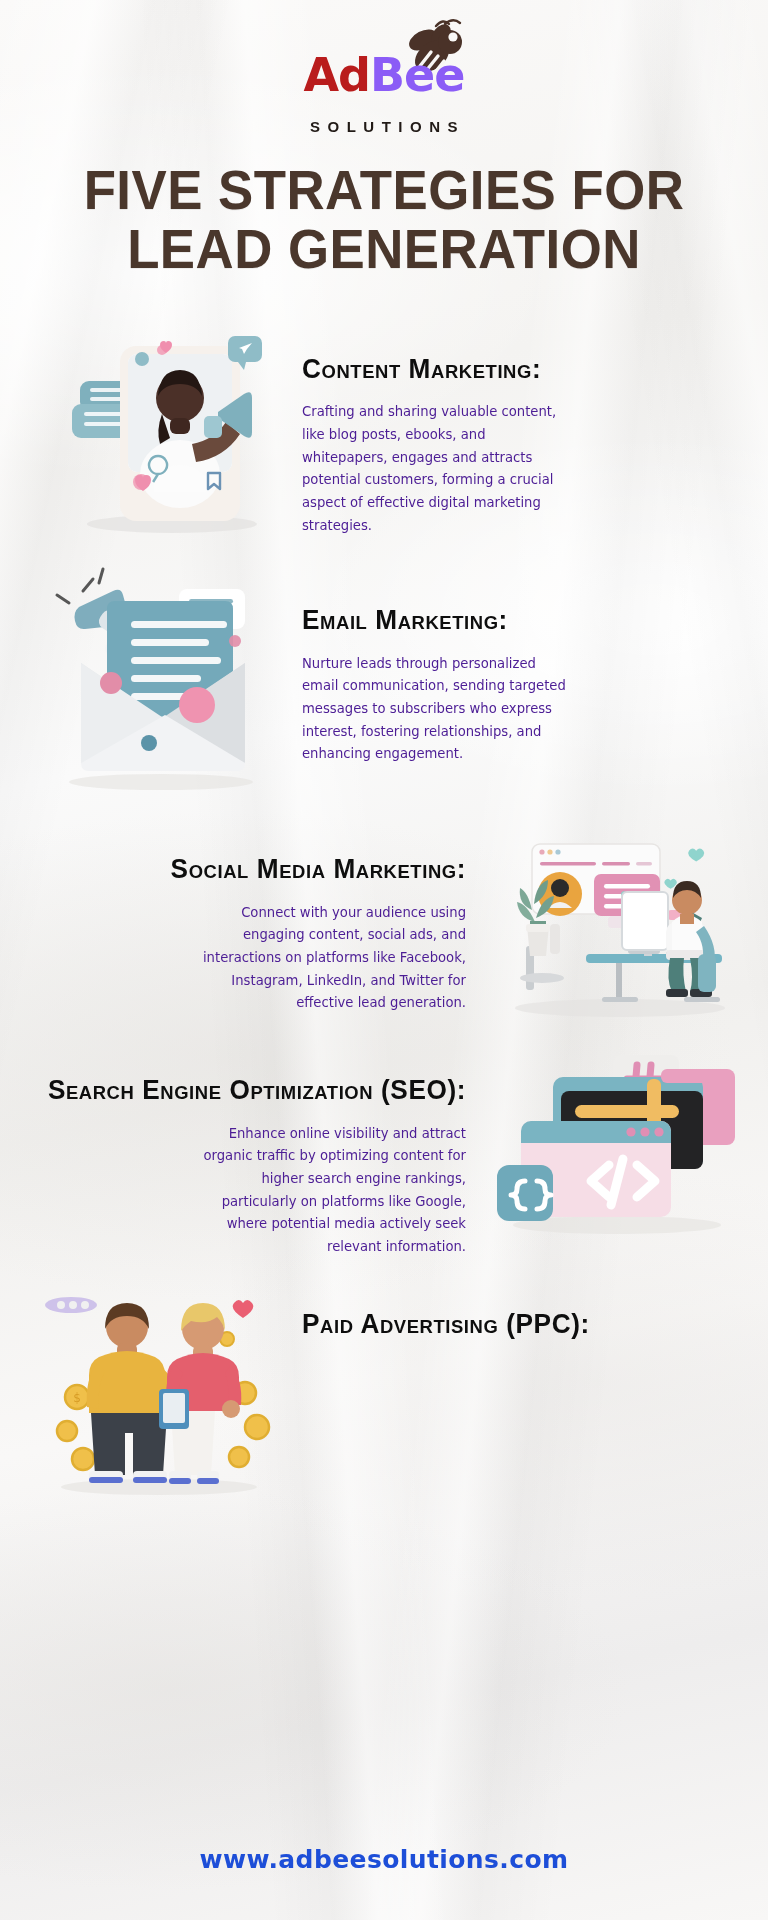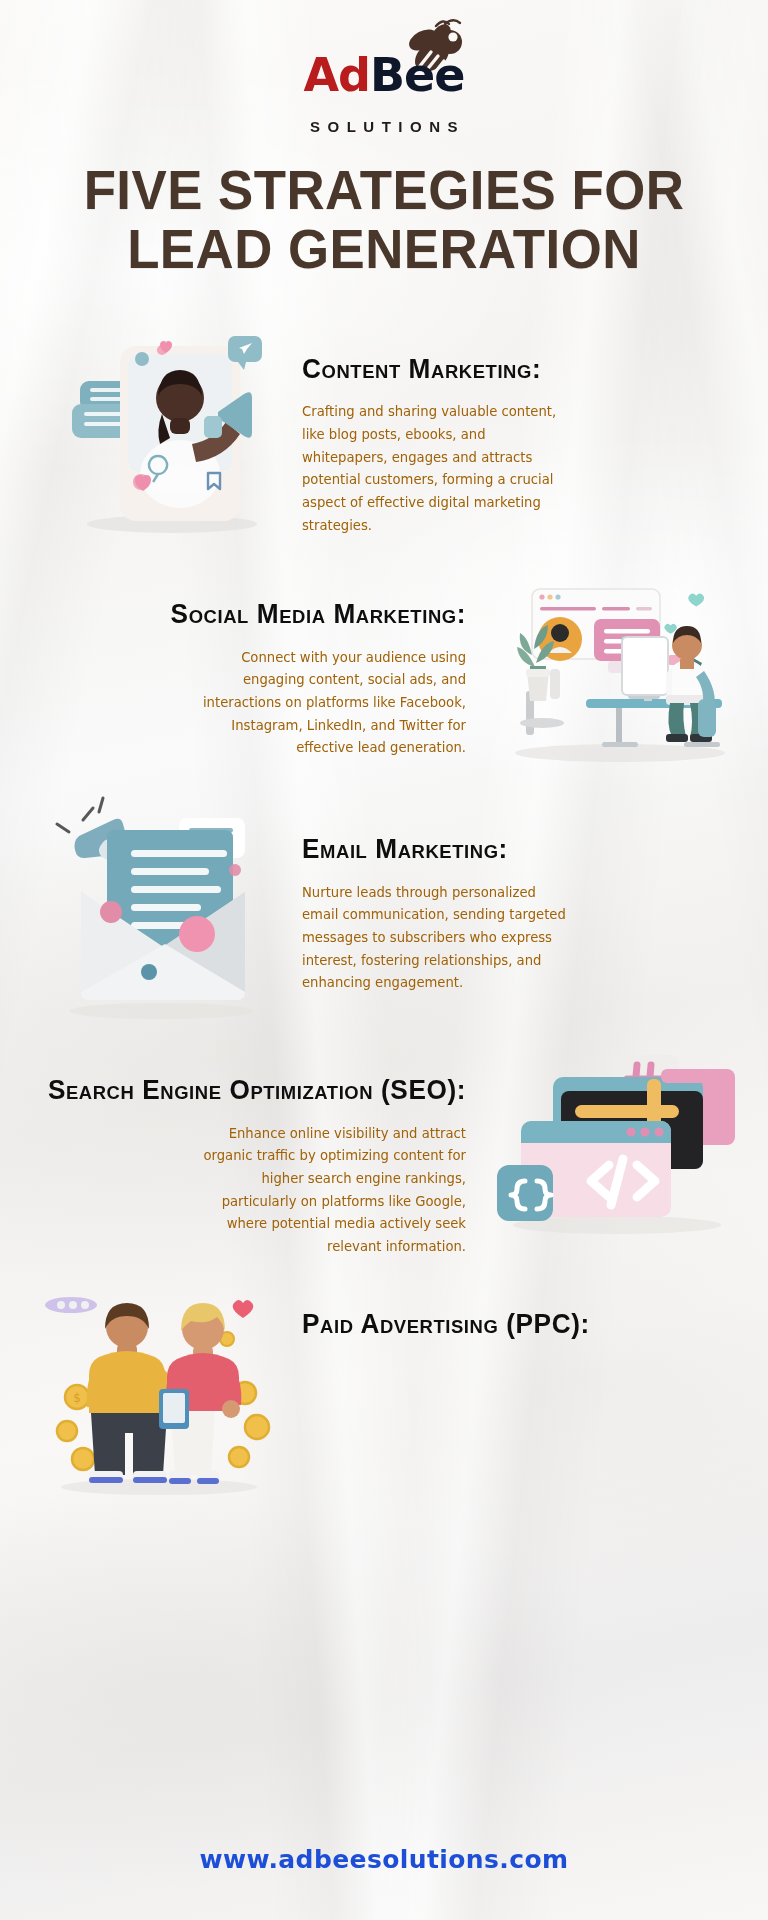--- a/index.html
+++ b/index.html
@@ -54,21 +54,21 @@
     left: 0; top: 28px;
     width: 240px;
     text-align: center;
     font-family: "DejaVu Sans", sans-serif;
     font-weight: bold;
     font-size: 46px;
     letter-spacing: -1px;
     line-height: 1;
   }
   .logo-ad { color: #b91c1c; }
-  .logo-bee-text { color: #0f172a; }
+  .logo-bee-text { color: #8b5cf6; }
   .logo-sub {
     margin-top: 2px;
     font-family: "Liberation Sans", sans-serif;
     font-size: 15px;
     letter-spacing: 7.5px;
     color: #211a16;
     font-weight: 600;
     text-indent: 7px;
   }
 
@@ -119,21 +119,21 @@
     transform: scaleX(0.97);
   }
   .section.img-right .head { transform-origin: right center; }
   .section.img-left  .head { transform-origin: left center; }
 
   .body-txt {
     margin-top: 16px;
     font-family: "DejaVu Sans", sans-serif;
     font-size: 13.2px;
     line-height: 1.72;
-    color: #a16207;
+    color: #4c1d95;
     max-width: 268px;
   }
   .section.img-right .body-txt { margin-left: auto; }
 
   
   .footer {
     position: absolute;
     left: 0; right: 0;
     bottom: 46px;
     text-align: center;
@@ -211,20 +211,54 @@
         <path d="M196 36 l6 8 l2 -8 z" fill="#8fbcc7"></path>
         <path d="M197 22 l13 -5 l-5 6 l-3 5 l-2 -5 z" fill="#ffffff"></path>
         <circle cx="100" cy="33" r="7" fill="#8fbcc7"></circle>
         <circle cx="120" cy="24" r="5" fill="#f2a7bd"></circle>
         <path d="M118 19 q0 -4 4 -4 q2 0 2 2 q0 -2 2 -2 q4 0 4 4 q0 4 -6 8 q-6 -4 -6 -8z" fill="#f08fae"></path>
       </svg>
     </div>
     <div class="text-col">
       <div class="head">Content Marketing:</div>
       <p class="body-txt">Crafting and sharing valuable content, like blog posts, ebooks, and whitepapers, engages and attracts potential customers, forming a crucial aspect of effective digital marketing strategies.</p>
+    </div>
+  </div>
+
+  <div class="section img-left" style="margin-top:40px">
+    <div class="art-col">
+      <svg width="230" height="215" viewBox="0 0 230 215">
+        <ellipse cx="122" cy="205" rx="92" ry="8" fill="#e4e2e0" opacity=".6"></ellipse>
+        <path d="M40 30 l34 -16 q8 -4 10 4 l6 22 q2 8 -6 8 l-38 4 q-8 1 -10 -8 q-2 -9 4 -14z" fill="#7fadbd"></path>
+        <rect x="68" y="30" width="34" height="20" rx="8" fill="#dfe6ea" transform="rotate(34 68 30)"></rect>
+        <rect x="78" y="52" width="20" height="26" rx="7" fill="#f2f4f6" transform="rotate(34 78 52)"></rect>
+        <path d="M44 14 l10 -12 M60 6 l4 -14 M30 26 l-12 -8" stroke="#3c3c3c" stroke-width="3" stroke-linecap="round" opacity=".85"></path>
+        <rect x="140" y="12" width="66" height="40" rx="8" fill="#ffffff"></rect>
+        <rect x="150" y="22" width="44" height="4.6" rx="2.3" fill="#8db7c4"></rect>
+        <rect x="150" y="32" width="34" height="4.6" rx="2.3" fill="#8db7c4"></rect>
+        <path d="M156 52 l6 12 l8 -12 z" fill="#ffffff"></path>
+        <path d="M76 24 l110 0 q8 0 8 8 l0 110 l-126 0 l0 -110 q0 -8 8 -8z" fill="#74a9ba"></path>
+        <rect x="92" y="44" width="96" height="7" rx="3.5" fill="#f4f7f8"></rect>
+        <rect x="92" y="62" width="78" height="7" rx="3.5" fill="#f4f7f8"></rect>
+        <rect x="92" y="80" width="90" height="7" rx="3.5" fill="#f4f7f8"></rect>
+        <rect x="92" y="98" width="70" height="7" rx="3.5" fill="#f4f7f8"></rect>
+        <rect x="92" y="116" width="84" height="7" rx="3.5" fill="#f4f7f8"></rect>
+        <path d="M42 86 l76 52 q6 4 12 0 l76 -52 l0 96 q0 8 -8 8 l-148 0 q-8 0 -8 -8z" fill="#e6e8ea"></path>
+        <path d="M42 86 l84 56 l-84 44 z" fill="#eceef0"></path>
+        <path d="M206 86 l-84 56 l84 44 z" fill="#dcdfe2"></path>
+        <path d="M42 186 l84 -48 l80 48 q0 8 -8 8 l-148 0 q-8 0 -8 -8z" fill="#f2f3f5"></path>
+        <circle cx="72" cy="106" r="11" fill="#e28da8"></circle>
+        <circle cx="158" cy="128" r="18" fill="#ef93b0"></circle>
+        <circle cx="110" cy="166" r="8" fill="#5b93a8"></circle>
+        <circle cx="196" cy="64" r="6" fill="#e28da8" opacity=".9"></circle>
+      </svg>
+    </div>
+    <div class="text-col">
+      <div class="head">Email Marketing:</div>
+      <p class="body-txt">Nurture leads through personalized email communication, sending targeted messages to subscribers who express interest, fostering relationships, and enhancing engagement.</p>
     </div>
   </div>
 
   <div class="section img-right" style="margin-top:34px">
     <div class="art-col">
       <svg width="248" height="195" viewBox="0 0 248 195">
         <ellipse cx="130" cy="182" rx="105" ry="9" fill="#e4e2e0" opacity=".65"></ellipse>
         <rect x="42" y="18" width="128" height="70" rx="8" fill="#fbfbfb" stroke="#e7e5e3" stroke-width="1.5"></rect>
         <circle cx="52" cy="26" r="2.6" fill="#e8a9b8"></circle>
         <circle cx="60" cy="26" r="2.6" fill="#f0c98f"></circle>
@@ -276,54 +310,20 @@
         <path d="M214 100 q14 20 10 40 l-12 -2 q4 -18 -6 -32z" fill="#7fb4c0"></path>
         <rect x="208" y="128" width="18" height="38" rx="6" fill="#7fb4c0"></rect>
       </svg>
     </div>
     <div class="text-col">
       <div class="head">Social Media Marketing:</div>
       <p class="body-txt">Connect with your audience using engaging content, social ads, and interactions on platforms like Facebook, Instagram, LinkedIn, and Twitter for effective lead generation.</p>
     </div>
   </div>
 
-  <div class="section img-left" style="margin-top:40px">
-    <div class="art-col">
-      <svg width="230" height="215" viewBox="0 0 230 215">
-        <ellipse cx="122" cy="205" rx="92" ry="8" fill="#e4e2e0" opacity=".6"></ellipse>
-        <path d="M40 30 l34 -16 q8 -4 10 4 l6 22 q2 8 -6 8 l-38 4 q-8 1 -10 -8 q-2 -9 4 -14z" fill="#7fadbd"></path>
-        <rect x="68" y="30" width="34" height="20" rx="8" fill="#dfe6ea" transform="rotate(34 68 30)"></rect>
-        <rect x="78" y="52" width="20" height="26" rx="7" fill="#f2f4f6" transform="rotate(34 78 52)"></rect>
-        <path d="M44 14 l10 -12 M60 6 l4 -14 M30 26 l-12 -8" stroke="#3c3c3c" stroke-width="3" stroke-linecap="round" opacity=".85"></path>
-        <rect x="140" y="12" width="66" height="40" rx="8" fill="#ffffff"></rect>
-        <rect x="150" y="22" width="44" height="4.6" rx="2.3" fill="#8db7c4"></rect>
-        <rect x="150" y="32" width="34" height="4.6" rx="2.3" fill="#8db7c4"></rect>
-        <path d="M156 52 l6 12 l8 -12 z" fill="#ffffff"></path>
-        <path d="M76 24 l110 0 q8 0 8 8 l0 110 l-126 0 l0 -110 q0 -8 8 -8z" fill="#74a9ba"></path>
-        <rect x="92" y="44" width="96" height="7" rx="3.5" fill="#f4f7f8"></rect>
-        <rect x="92" y="62" width="78" height="7" rx="3.5" fill="#f4f7f8"></rect>
-        <rect x="92" y="80" width="90" height="7" rx="3.5" fill="#f4f7f8"></rect>
-        <rect x="92" y="98" width="70" height="7" rx="3.5" fill="#f4f7f8"></rect>
-        <rect x="92" y="116" width="84" height="7" rx="3.5" fill="#f4f7f8"></rect>
-        <path d="M42 86 l76 52 q6 4 12 0 l76 -52 l0 96 q0 8 -8 8 l-148 0 q-8 0 -8 -8z" fill="#e6e8ea"></path>
-        <path d="M42 86 l84 56 l-84 44 z" fill="#eceef0"></path>
-        <path d="M206 86 l-84 56 l84 44 z" fill="#dcdfe2"></path>
-        <path d="M42 186 l84 -48 l80 48 q0 8 -8 8 l-148 0 q-8 0 -8 -8z" fill="#f2f3f5"></path>
-        <circle cx="72" cy="106" r="11" fill="#e28da8"></circle>
-        <circle cx="158" cy="128" r="18" fill="#ef93b0"></circle>
-        <circle cx="110" cy="166" r="8" fill="#5b93a8"></circle>
-        <circle cx="196" cy="64" r="6" fill="#e28da8" opacity=".9"></circle>
-      </svg>
-    </div>
-    <div class="text-col">
-      <div class="head">Email Marketing:</div>
-      <p class="body-txt">Nurture leads through personalized email communication, sending targeted messages to subscribers who express interest, fostering relationships, and enhancing engagement.</p>
-    </div>
-  </div>
-
   <div class="section img-right" style="margin-top:26px">
     <div class="art-col">
       <svg width="246" height="188" viewBox="0 0 246 188">
         <ellipse cx="126" cy="178" rx="104" ry="9" fill="#e4e2e0" opacity=".6"></ellipse>
         <rect x="122" y="8" width="66" height="66" rx="8" fill="#efeeec"></rect>
         <path d="M146 18 l-4 46 M160 18 l-4 46 M136 32 l34 0 M133 48 l34 0" stroke="#e08fb4" stroke-width="7" stroke-linecap="round"></path>
         <rect x="186" y="22" width="58" height="76" rx="8" fill="#e9a0bf"></rect>
         <rect x="62" y="30" width="150" height="92" rx="10" fill="#7ab4c2"></rect>
         <rect x="70" y="44" width="142" height="78" rx="8" fill="#232325"></rect>
         <rect x="84" y="58" width="104" height="13" rx="6.5" fill="#f0bc62"></rect>

